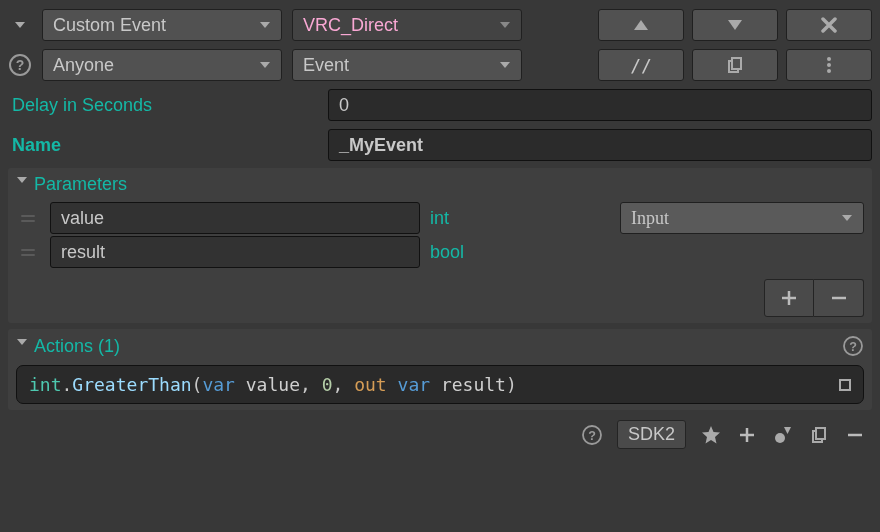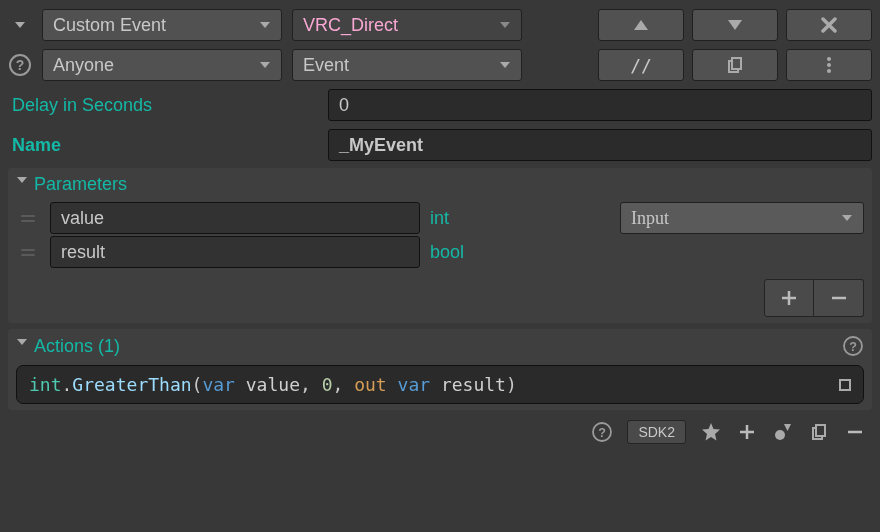--- a/index.html
+++ b/index.html
@@ -30,21 +30,21 @@
   .actions-header { display: flex; align-items: center; justify-content: space-between; }
   .action-line { background: #2a2a2a; border: 1px solid #111; border-radius: 7px; padding: 8px 12px; display: flex; align-items: center; justify-content: space-between; font-family: Menlo, Consolas, monospace; font-size: 18px; }
   .tok-type { color: #4ec9b0; }
   .tok-method { color: #9cdcfe; }
   .tok-paren { color: #c8c8c8; }
   .tok-kw { color: #569cd6; }
   .tok-var { color: #d0d0d0; }
   .tok-num { color: #b5cea8; }
   .tok-out { color: #d69d56; }
   .footer { display: flex; align-items: center; justify-content: flex-end; gap: 14px; padding: 4px 6px 0 0; }
-  .footer .chip { background: #4a4a4a; border: 1px solid #242424; border-radius: 3px; padding: 3px 10px; font-size: 14px; }
+  .footer .chip { background: #4a4a4a; border: 1px solid #242424; border-radius: 3px; padding: 3px 10px; font-size: 18px; }
   .footer .icon { width: 22px; height: 22px; display: flex; align-items: center; justify-content: center; color: #b8b8b8; cursor: pointer; }
   svg { display: block; }
   .help-icon { width: 22px; height: 22px; border-radius: 50%; border: 2px solid #9a9a9a; display: flex; align-items: center; justify-content: center; font-size: 14px; color: #9a9a9a; font-weight: bold; }
   .small-square { width: 12px; height: 12px; border: 2px solid #aaa; }
 </style>
 </head>
 <body>
 
 <div class="panel">
 

